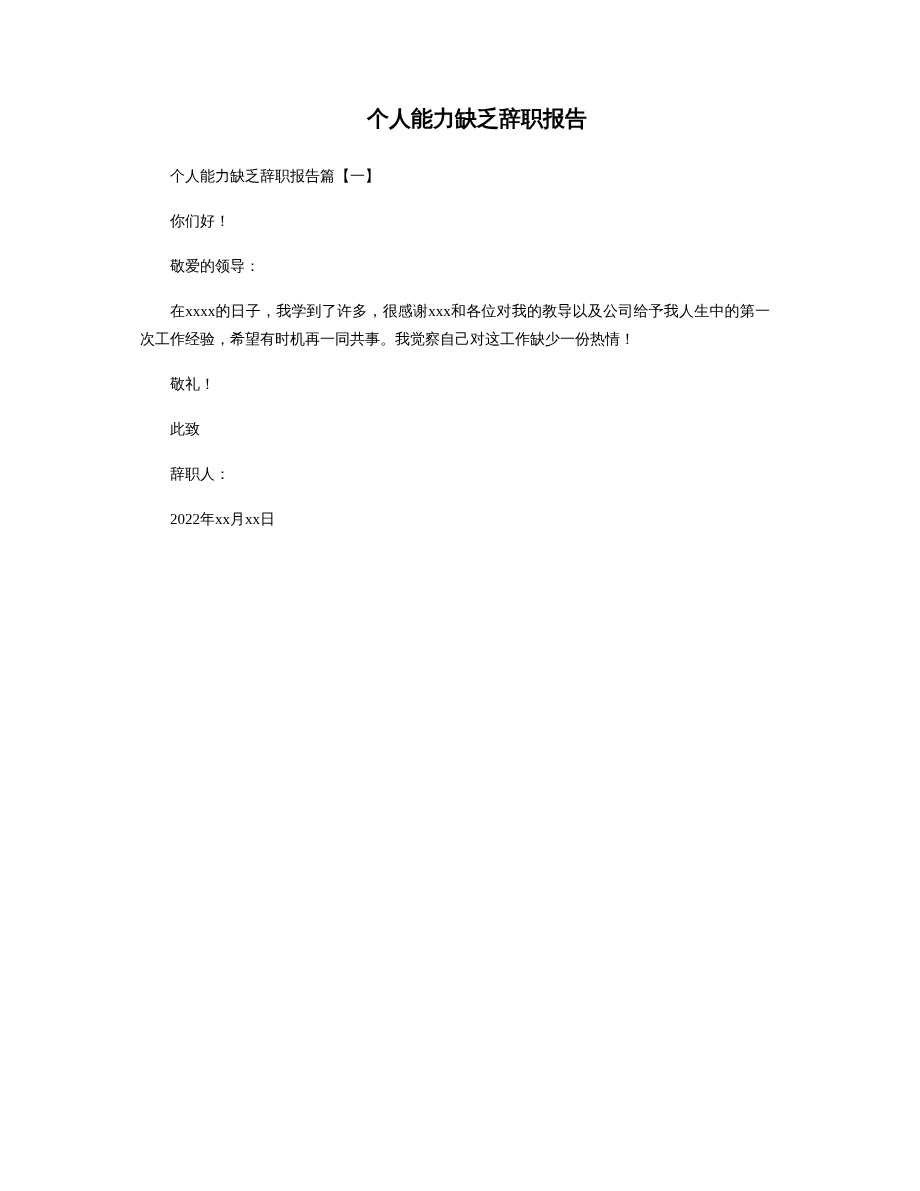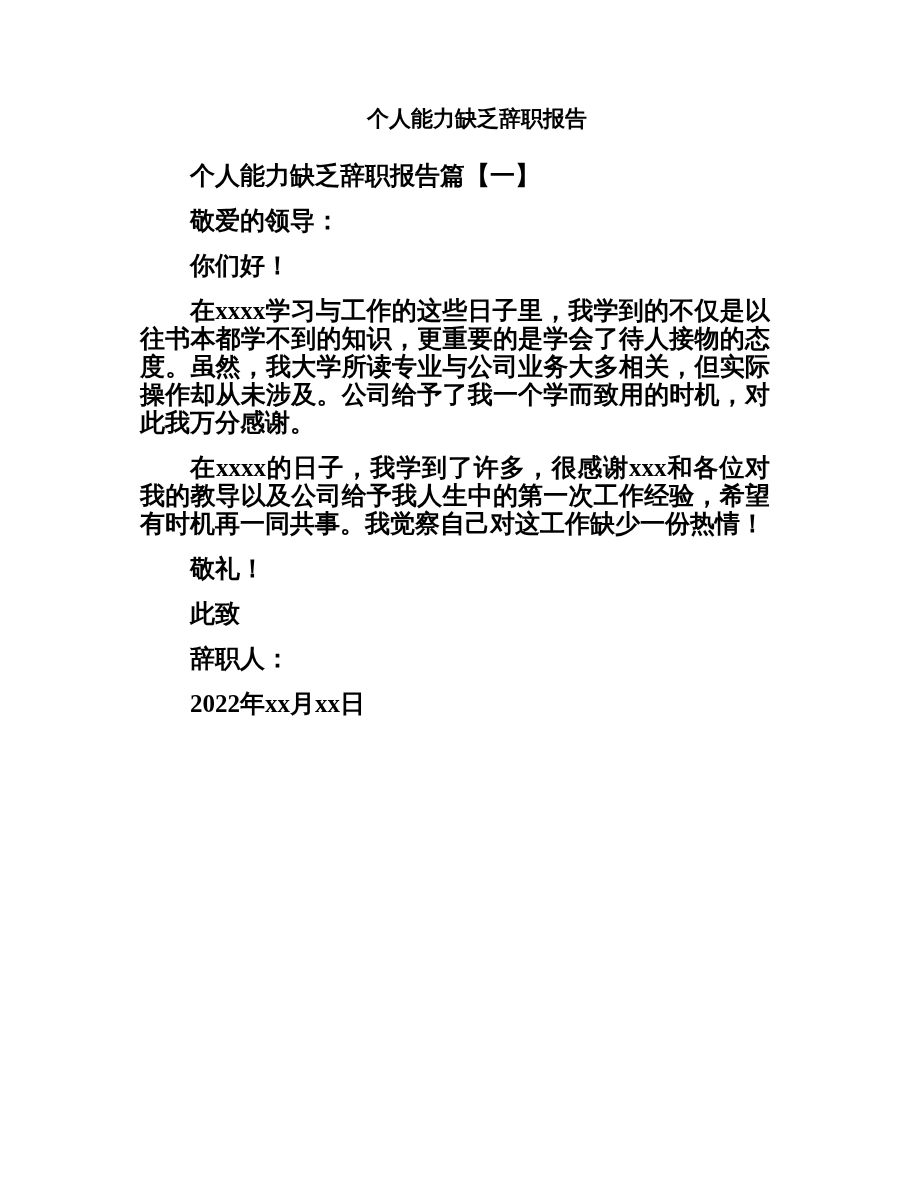--- a/index.html
+++ b/index.html
@@ -24,45 +24,43 @@
   }
   .doc-title {
     font-size: 22px;
     line-height: 30px;
     font-weight: bold;
     text-align: center;
     text-indent: 2em;      
     margin: 0 0 28px 0;
   }
   .doc-page p {
-    font-size: 25px;
+    font-size: 15px;
     line-height: 28px;
     margin: 0 0 17px 0;
     text-indent: 2em;
     text-align: justify;
     word-break: break-all;
     line-break: anywhere;  
-    font-weight: bold;
   }
 </style>
 </head>
 <body>
 
 <div class="doc-page">
 
   <h1 class="doc-title">个人能力缺乏辞职报告</h1>
 
   <p>个人能力缺乏辞职报告篇【一】</p>
 
+  <p>你们好！</p>
+
   <p>敬爱的领导：</p>
 
-  <p>你们好！</p>
 
-
-  <p>在xxxx学习与工作的这些日子里，我学到的不仅是以往书本都学不到的知识，更重要的是学会了待人接物的态度。虽然，我大学所读专业与公司业务大多相关，但实际操作却从未涉及。公司给予了我一个学而致用的时机，对此我万分感谢。</p>
 
 
 
   <p>在xxxx的日子，我学到了许多，很感谢xxx和各位对我的教导以及公司给予我人生中的第一次工作经验，希望有时机再一同共事。我觉察自己对这工作缺少一份热情！</p>
 
   <p>敬礼！</p>
 
   <p>此致</p>
 
   <p>辞职人：</p>

